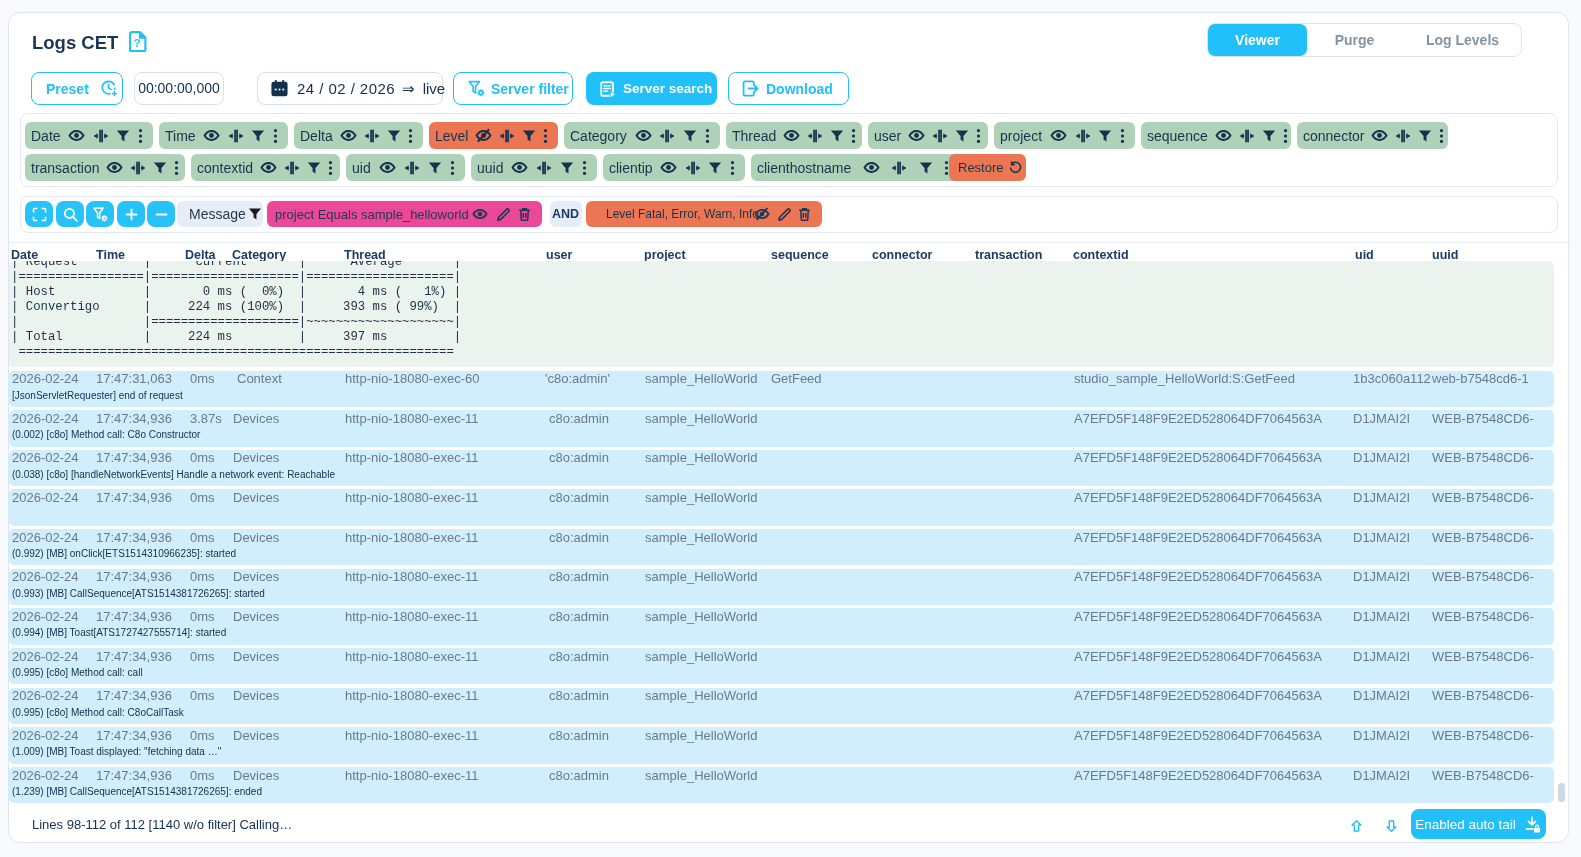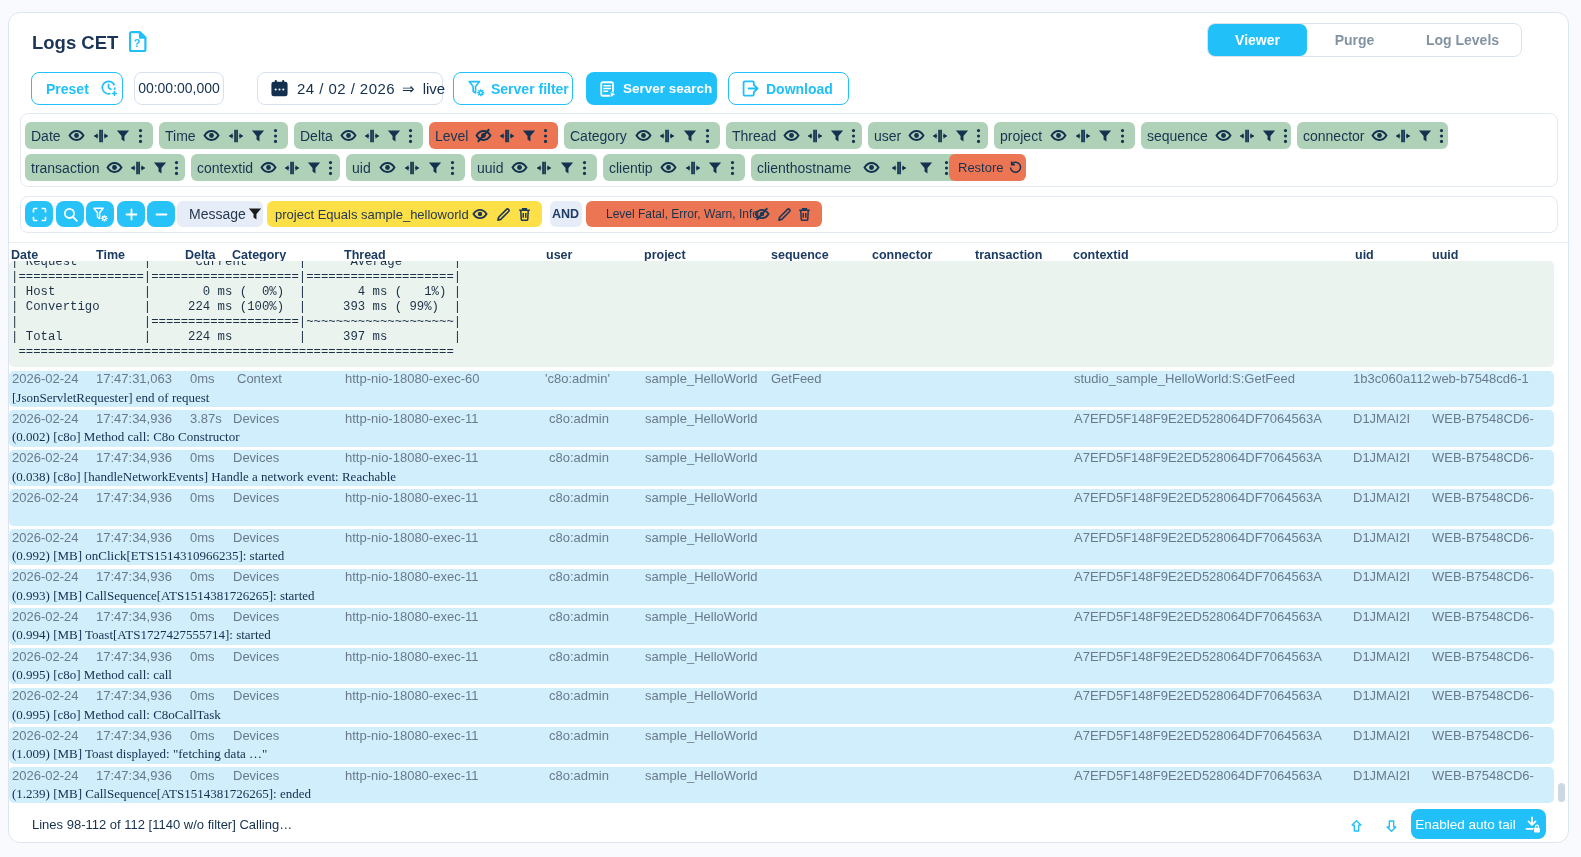--- a/index.html
+++ b/index.html
@@ -15,21 +15,21 @@
   .btn-f { background:#21c0f8; color:#fff; }
   .inputbox { white-space:nowrap; height:33px; border:1px solid #d6e1ef; border-radius:8px; background:#fff; color:#14304f; }
   .chip { position:absolute; white-space:nowrap; height:27px; border-radius:6px; display:flex; align-items:center; gap:7px; padding:0 10px 0 6px; font-size:14px; color:#173450; background:#aed1b7; }
   .chip.red { background:#ec7654; }
   .tbtn { position:absolute; top:201px; width:28px; height:26px; background:#27c2f8; border-radius:8px; display:flex; align-items:center; justify-content:center; }
   .fchip { position:absolute; top:201px; height:26px; border-radius:6px; display:flex; align-items:center; font-size:15px; color:#25384e; white-space:nowrap; }
   .hdr { position:absolute; top:248px; font-size:12.5px; font-weight:bold; color:#1c3c63; }
   .entry { position:absolute; left:9px; width:1544.5px; height:36.4px; background:#d1eefd; border-radius:5px; overflow:hidden; }
   .m { position:absolute; top:0.5px; height:14px; width:100%; font-size:13px; color:#6a7a8c; }
   .m span { position:absolute; white-space:pre; }
-  .msg { position:absolute; top:19px; left:3px; font-family:Liberation Serif, serif; font-size:13px; color:#122f4e; white-space:pre; }
+  .msg { position:absolute; top:19px; left:3px; font-family:Liberation Sans, sans-serif; font-size:10px; color:#122f4e; white-space:pre; }
 </style></head>
 <body>
 <div class="card"></div>
 <div class="abs title">Logs CET</div>
 <svg class="abs" style="left:129px;top:31px" width="18" height="21" viewBox="0 0 18 21">
     <path d="M2.6 1.2 h8.4 l5.4 5.4 v12 a1.6 1.6 0 0 1 -1.6 1.6 h-12.2 a1.6 1.6 0 0 1 -1.6 -1.6 v-15.8 a1.6 1.6 0 0 1 1.6 -1.6 z" fill="none" stroke="#21c0f8" stroke-width="2.2" stroke-linejoin="round"></path>
     <path d="M10.6 1.2 v5.8 h5.8 z" fill="#21c0f8" stroke="#21c0f8" stroke-width="1.4" stroke-linejoin="round"></path>
     <text x="8" y="16.4" font-size="11" font-weight="bold" fill="#21c0f8" text-anchor="middle" font-family="Liberation Sans">?</text>
   </svg>
 <div class="abs tabs">
@@ -446,21 +446,21 @@
     </svg>
   </div>
 <div class="tbtn" style="left:147px;">
     <svg width="17" height="17" viewBox="0 0 24 24" stroke="#fff" stroke-width="2.6" stroke-linecap="round">
       <path d="M5 12 h14"></path>
     </svg>
   </div>
 <div class="fchip" style="left:177px;width:86px;background:#e7ecf9;padding-left:12px;font-size:14px;">Message<span style="position:absolute;left:71px;top:6px;"><svg width="14" height="14" viewBox="0 0 24 24">
         <path d="M1.5 2.5 h21 l-8 9.5 v9.5 l-5 -3.6 v-5.9 z" fill="#1c1c1c"></path>
       </svg></span></div>
-<div class="fchip" style="left:267px;width:274.5px;background:#fde047;padding-left:8px;font-size:13px;">project Equals sample_helloworld<span style="position:absolute;left:204px;top:5px;"><svg width="18" height="16" viewBox="0 0 24 24">
+<div class="fchip" style="left:267px;width:274.5px;background:#ec4899;padding-left:8px;font-size:13px;">project Equals sample_helloworld<span style="position:absolute;left:204px;top:5px;"><svg width="18" height="16" viewBox="0 0 24 24">
         <path d="M12 5.8 C6 5.8 2.2 12 2.2 12 S6 18.2 12 18.2 21.8 12 21.8 12 18 5.8 12 5.8 z" fill="none" stroke="#1f3855" stroke-width="2.8"></path>
         <circle cx="12" cy="12" r="3.4" fill="#1f3855"></circle>
       </svg></span><span style="position:absolute;left:229px;top:5.5px;"><svg width="15" height="15" viewBox="0 0 24 24">
         <path d="M3 21 l1.2-4.6 L16.8 3.8 a2.2 2.2 0 0 1 3.1 0 l0.3 0.3 a2.2 2.2 0 0 1 0 3.1 L7.6 19.8 z" fill="none" stroke="#1f3855" stroke-width="2.6" stroke-linejoin="round"></path>
       </svg></span><span style="position:absolute;left:250px;top:5px;"><svg width="15" height="16" viewBox="0 0 24 24" fill="none" stroke="#1f3855" stroke-width="2.4">
         <path d="M3.5 6 h17 M9 6 V3.5 h6 V6 M6 6 l0.8 14.7 a1.6 1.6 0 0 0 1.6 1.4 h7.2 a1.6 1.6 0 0 0 1.6 -1.4 L18 6 M10 10.5 v7.5 M14 10.5 v7.5"></path>
       </svg></span></div>
 <div class="fchip" style="left:549.5px;width:32px;background:#e7ecf9;justify-content:center;font-size:12.5px;font-weight:bold;color:#1c3c63;">AND</div>
 <div class="fchip" style="left:586px;width:236px;background:#ec7654;padding-left:20px;font-size:12px;color:#19324e;">Level Fatal, Error, Warn, Info<span style="position:absolute;left:167px;top:5px;"><svg width="18" height="16" viewBox="0 0 24 24">
         <path d="M12 5.8 C6 5.8 2.2 12 2.2 12 S6 18.2 12 18.2 21.8 12 21.8 12 18 5.8 12 5.8 z" fill="none" stroke="#1f3855" stroke-width="2.8"></path>

